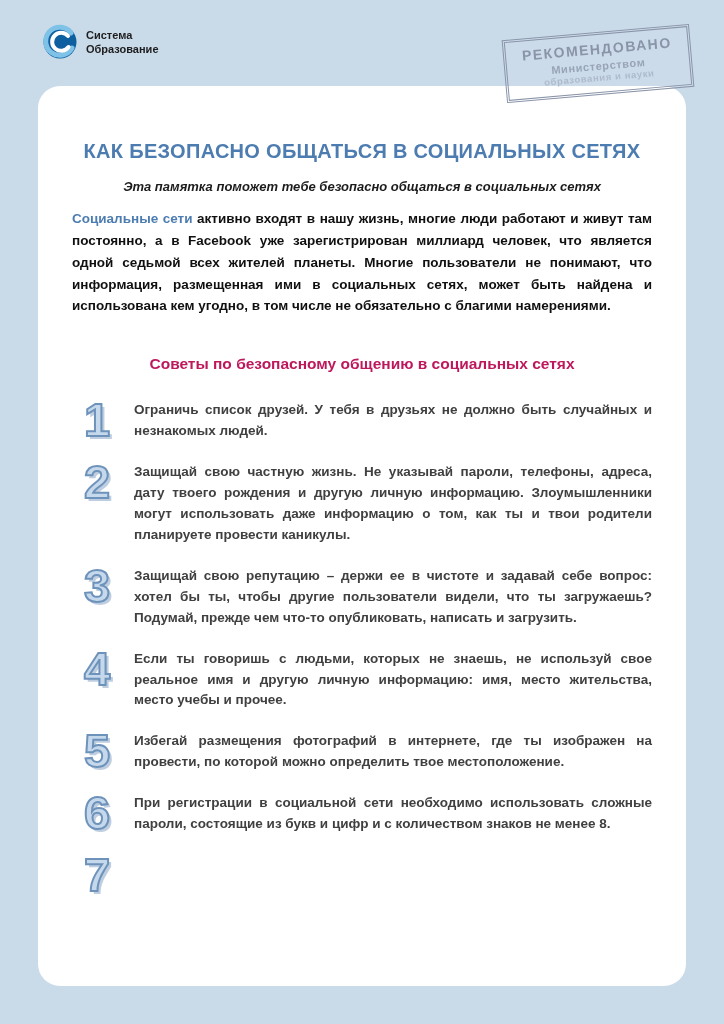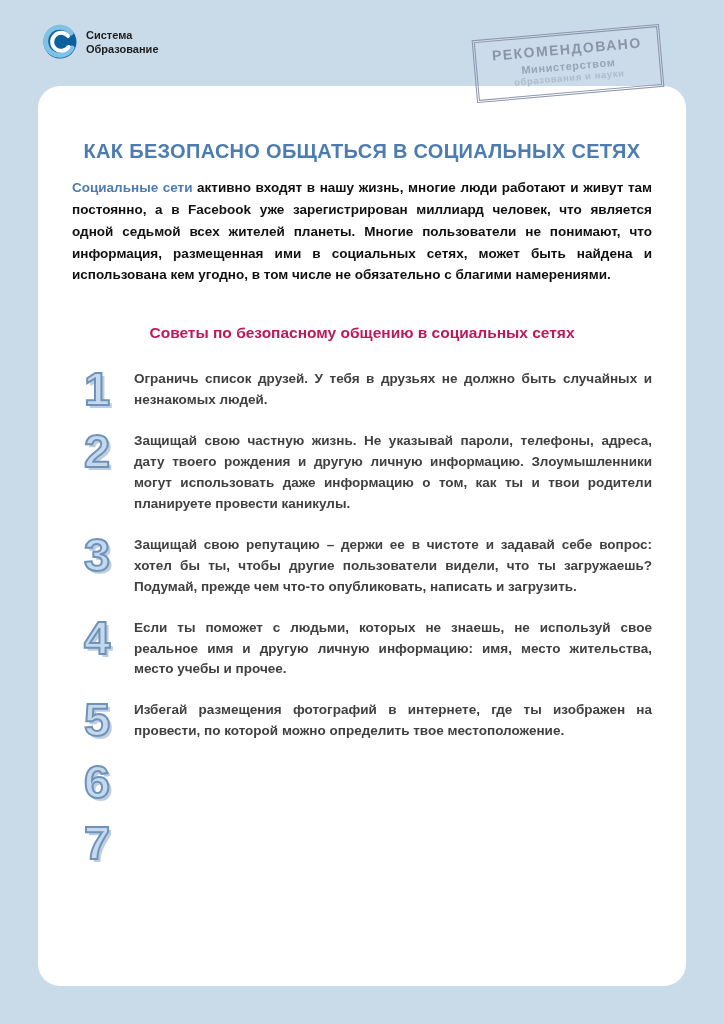--- a/index.html
+++ b/index.html
@@ -10,21 +10,21 @@
     background: #c9dae9;
     font-family: "Liberation Sans", sans-serif;
     overflow: hidden;
   }
 
   
   .top {
     display: flex;
     justify-content: space-between;
     align-items: flex-start;
-    padding: 24px 62px 0 42px;
+    padding: 24px 32px 0 42px;
     height: 86px;
   }
   .logo { display: flex; align-items: center; gap: 8px; }
   .logo-icon { width: 36px; height: 36px; display: inline-block; }
   .logo-text {
     display: flex; flex-direction: column;
     font-size: 11px; font-weight: bold; color: #1d1d1d; line-height: 1.3;
   }
   .stamp {
     transform: rotate(-5deg);
@@ -123,48 +123,50 @@
 
     <div class="stamp">
       <div class="stamp-l1">РЕКОМЕНДОВАНО</div>
       <div class="stamp-l2">Министерством</div>
       <div class="stamp-l3">образования и науки</div>
     </div>
   </header>
 
   <main class="card">
     <h1 class="title">КАК БЕЗОПАСНО ОБЩАТЬСЯ В СОЦИАЛЬНЫХ СЕТЯХ</h1>
+    <p class="subtitle">Эта памятка поможет тебе безопасно общаться в социальных сетях</p>
 
     <p class="intro"><span class="lead">Социальные сети</span><span> активно входят в нашу жизнь, многие люди работают и живут там постоянно, а в Facebook уже зарегистрирован миллиард человек, что является одной седьмой всех жителей планеты. Многие пользователи не понимают, что информация, размещенная ими в социальных сетях, может быть найдена и использована кем угодно, в том числе не обязательно с благими намерениями.</span></p>
 
     <h2 class="section">Советы по безопасному общению в социальных сетях</h2>
 
     <ol class="tips">
       <li class="tip">
         <span class="num">1</span>
         <p class="tip-text">Ограничь список друзей. У тебя в друзьях не должно быть случайных и незнакомых людей.</p>
       </li>
       <li class="tip">
         <span class="num">2</span>
         <p class="tip-text">Защищай свою частную жизнь. Не указывай пароли, телефоны, адреса, дату твоего рождения и другую личную информацию. Злоумышленники могут использовать даже информацию о том, как ты и твои родители планируете провести каникулы.</p>
       </li>
       <li class="tip">
         <span class="num">3</span>
         <p class="tip-text">Защищай свою репутацию – держи ее в чистоте и задавай себе вопрос: хотел бы ты, чтобы другие пользователи видели, что ты загружаешь? Подумай, прежде чем что-то опубликовать, написать и загрузить.</p>
       </li>
       <li class="tip">
         <span class="num">4</span>
-        <p class="tip-text">Если ты поможет с людьми, которых не знаешь, не используй свое реальное имя и другую личную информацию: имя, место жительства, место учебы и прочее.</p>
+        <p class="tip-text">Если ты говоришь с людьми, которых не знаешь, не используй свое реальное имя и другую личную информацию: имя, место жительства, место учебы и прочее.</p>
       </li>
       <li class="tip">
         <span class="num">5</span>
         <p class="tip-text">Избегай размещения фотографий в интернете, где ты изображен на провести, по которой можно определить твое местоположение.</p>
       </li>
       <li class="tip">
         <span class="num">6</span>
+        <p class="tip-text">При регистрации в социальной сети необходимо использовать сложные пароли, состоящие из букв и цифр и с количеством знаков не менее 8.</p>
       </li>
       <li class="tip">
         <span class="num">7</span>
       </li>
     </ol>
   </main>
 
 </div>
 
 </body></html>

